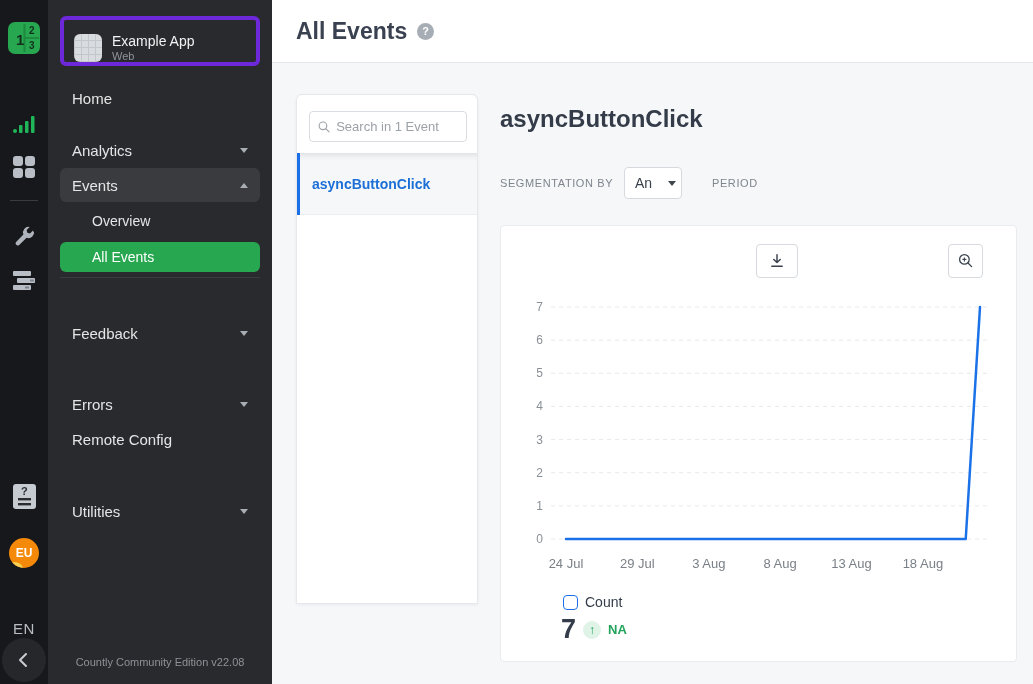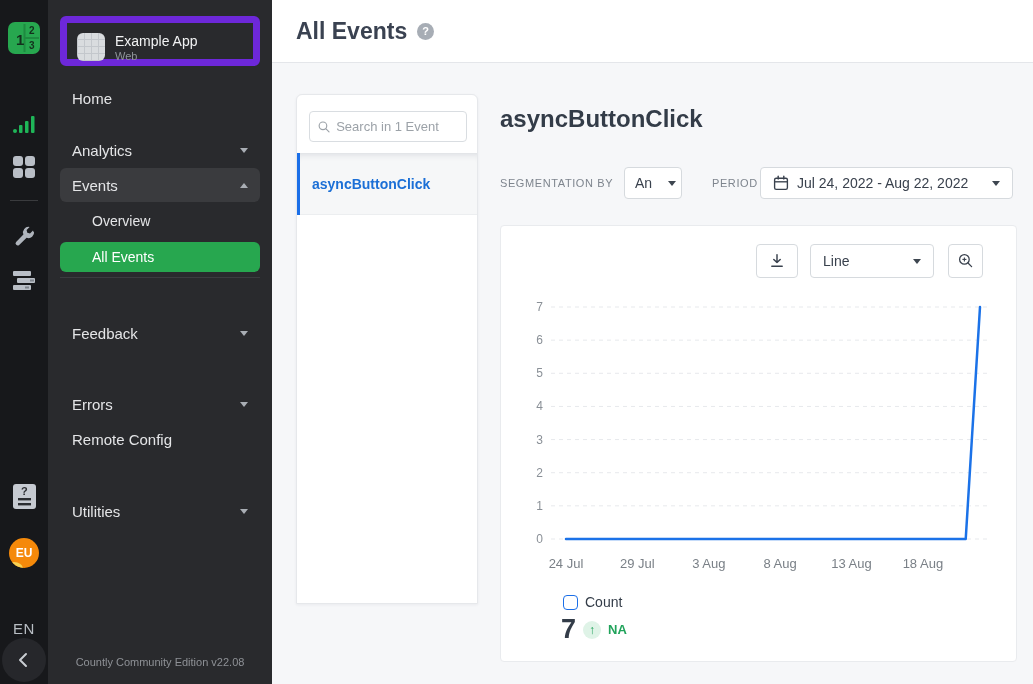--- a/index.html
+++ b/index.html
@@ -14,22 +14,22 @@
   .avatar { width:30px; height:30px; border-radius:50%; background:#F5890A; color:#fff; font-size:12px;
             font-weight:bold; display:flex; align-items:center; justify-content:center; position:relative; overflow:hidden; }
   .avatar::after { content:""; position:absolute; left:-4px; bottom:-8px; width:18px; height:14px;
                    background:#F7D154; border-radius:50%; }
   .avatar span { position:relative; z-index:2; }
   .collapse-btn { position:absolute; left:2px; top:638px; width:44px; height:44px; border-radius:50%;
                   background:#26272B; display:flex; align-items:center; justify-content:center; }
 
   
   .sidebar { position:absolute; left:48px; top:0; width:224px; height:684px; background:#292A2D; z-index:20; }
-  .app-card { position:absolute; left:12px; top:16px; width:200px; height:50px; border:7px solid #6d28d9;
-              border-radius:6px; display:flex; align-items:flex-start; padding:10px 10px; gap:10px; }
+  .app-card { position:absolute; left:12px; top:16px; width:200px; height:50px; border:4px solid #6d28d9;
+              border-radius:6px; display:flex; align-items:flex-end; padding:0 10px; gap:10px; }
   .app-icon { width:28px; height:28px; border-radius:6px; background:#D9DCDF;
               background-image:repeating-linear-gradient(0deg,#c3c7cc 0 1px,transparent 1px 7px),
                                repeating-linear-gradient(90deg,#c3c7cc 0 1px,transparent 1px 7px); }
   .app-name { color:#F1F2F3; font-size:14px; line-height:17px; }
   .app-platform { color:#8F949A; font-size:11px; }
   .nav-item { position:absolute; left:12px; width:200px; height:32px; display:flex; align-items:center;
               padding:0 12px; color:#E4E5E7; font-size:15px; border-radius:6px; }
   .nav-item .grow { flex:1; }
   .nav-item.active { background:#3A3B3E; height:34px; }
   .nav-sub { padding-left:32px; font-size:14px; }
@@ -245,43 +245,28 @@
 
     <div class="detail-title">asyncButtonClick</div>
 
     <div class="ctl-label" style="left:228px">SEGMENTATION BY</div>
     <div class="btn seg-btn">
       <span>An</span>
       <span class="caret down dark"></span>
     </div>
 
     <div class="ctl-label" style="left:440px">PERIOD</div>
-    <div class="btn period-btn">
-      <svg width="16" height="16" viewBox="0 0 20 20">
-        <rect x="2" y="4" width="16" height="14" rx="2" fill="none" stroke="#39414D" stroke-width="1.7"></rect>
-        <line x1="2" y1="8.5" x2="18" y2="8.5" stroke="#39414D" stroke-width="1.7"></line>
-        <line x1="6.5" y1="1.5" x2="6.5" y2="5" stroke="#39414D" stroke-width="1.7" stroke-linecap="round"></line>
-        <line x1="13.5" y1="1.5" x2="13.5" y2="5" stroke="#39414D" stroke-width="1.7" stroke-linecap="round"></line>
-      </svg>
-      <span>Jul 24, 2022 - Aug 22, 2022</span>
-      <span class="grow"></span>
-      <span class="caret down dark"></span>
-    </div>
 
     <div class="chart-card">
       <div class="chart-toolbar">
         <div class="btn tool-btn dl-btn">
           <svg width="16" height="16" viewBox="0 0 20 20">
             <path d="M10 2v10m0 0l-4-4m4 4l4-4" fill="none" stroke="#39414D" stroke-width="1.8" stroke-linecap="round" stroke-linejoin="round"></path>
             <line x1="3.5" y1="16.5" x2="16.5" y2="16.5" stroke="#39414D" stroke-width="1.8" stroke-linecap="round"></line>
           </svg>
-        </div>
-        <div class="btn tool-btn type-btn">
-          <span>Line</span>
-          <span class="caret down dark"></span>
         </div>
         <div class="btn tool-btn zoom-btn">
           <svg width="16" height="16" viewBox="0 0 20 20">
             <circle cx="8" cy="8" r="6" fill="none" stroke="#39414D" stroke-width="1.6"></circle>
             <line x1="12.5" y1="12.5" x2="17" y2="17" stroke="#39414D" stroke-width="1.6" stroke-linecap="round"></line>
             <line x1="5.5" y1="8" x2="10.5" y2="8" stroke="#39414D" stroke-width="1.4"></line>
             <line x1="8" y1="5.5" x2="8" y2="10.5" stroke="#39414D" stroke-width="1.4"></line>
           </svg>
         </div>
       </div>

